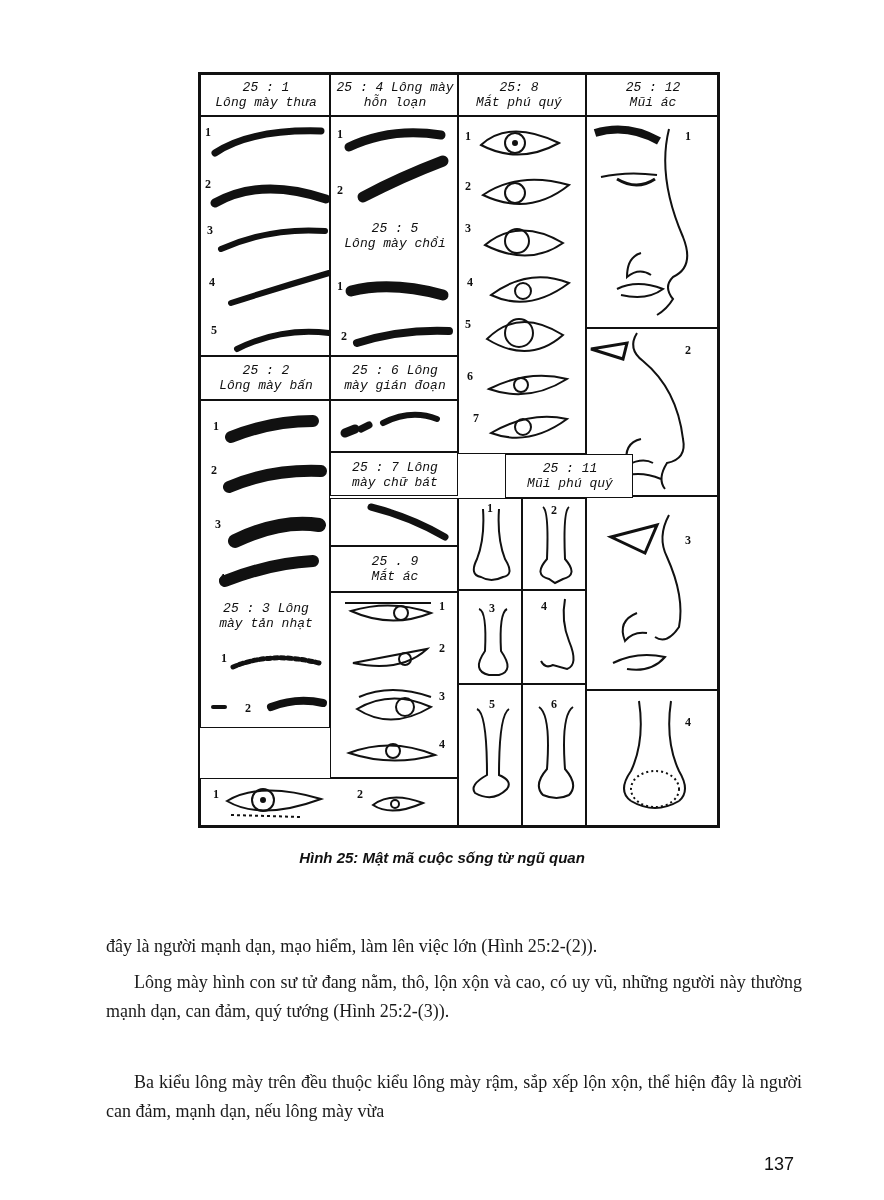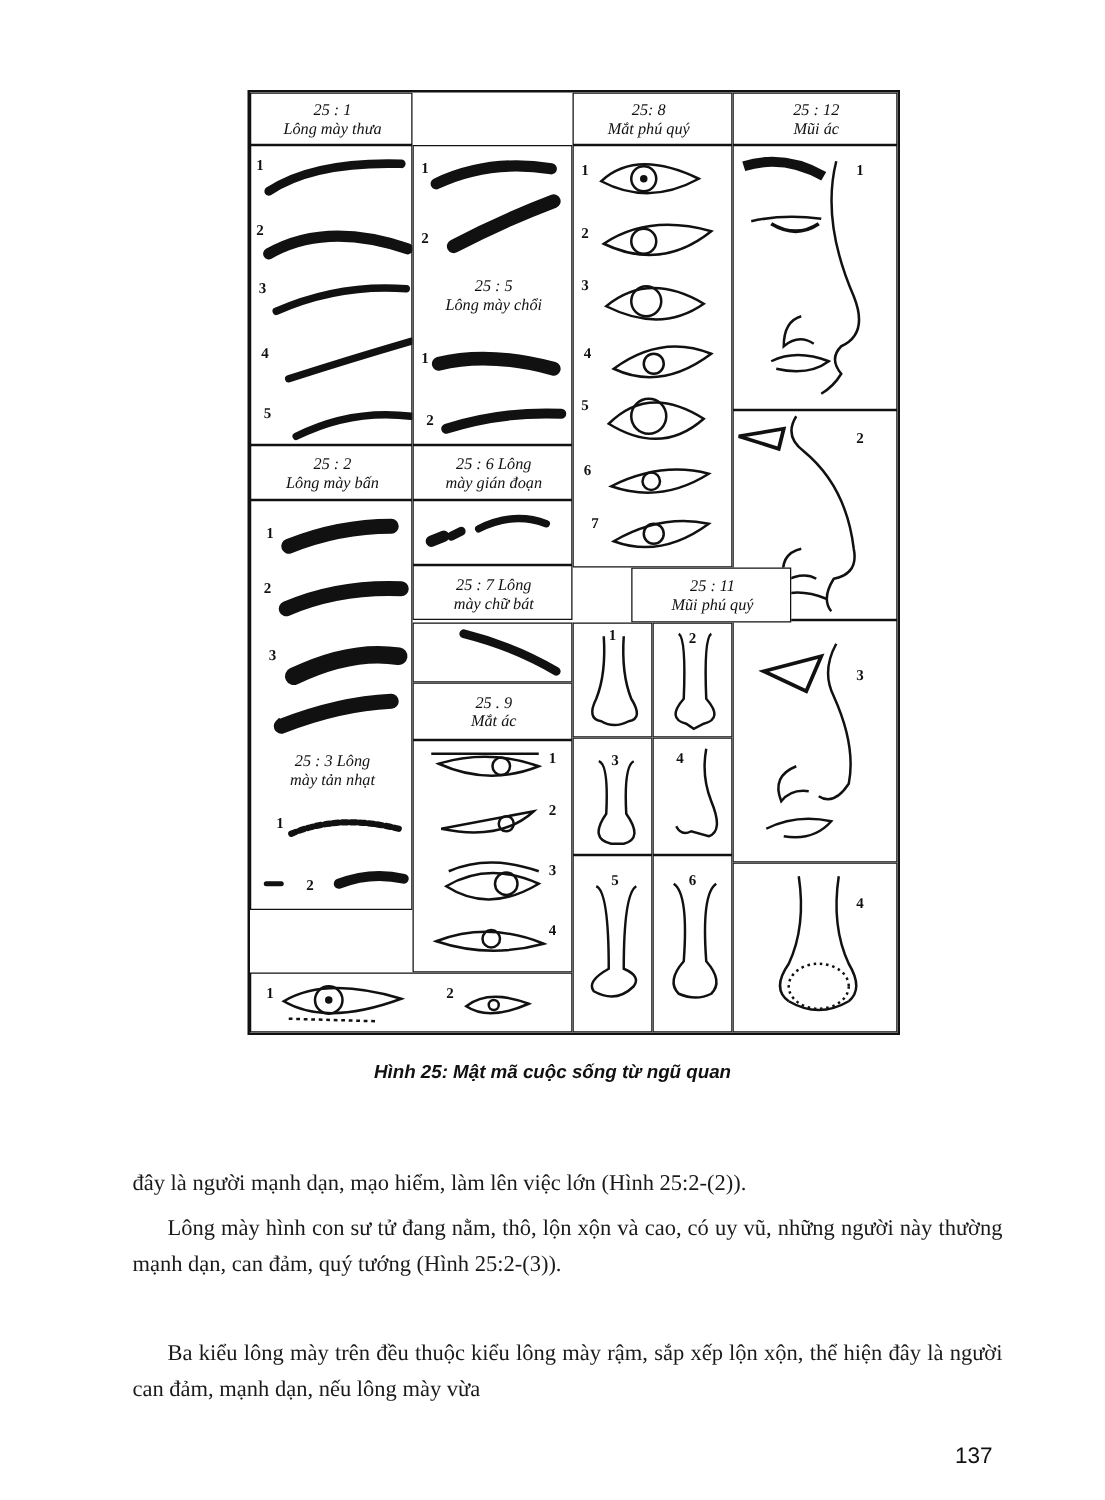--- a/index.html
+++ b/index.html
@@ -1,19 +1,19 @@
 <!DOCTYPE html>
 <html><head>
 <meta charset="utf-8">
 <style>
   html, body { margin:0; padding:0; }
   body { width:884px; height:1200px; background:#ffffff; position:relative; overflow:hidden; font-family:"Liberation Serif", serif; color:#1a1a1a; }
   .figure { position:absolute; left:198px; top:72px; width:522px; height:756px; border:2px solid #111; box-sizing:border-box; }
   .cell { position:absolute; border:1.5px solid #111; box-sizing:border-box; background:#fff; }
-  .label { position:absolute; font-family:Liberation Serif, serif; font-style:italic; font-size:13px; line-height:15px; text-align:center; color:#111; }
+  .label { position:absolute; font-family:Liberation Mono, monospace; font-style:italic; font-size:13px; line-height:15px; text-align:center; color:#111; }
   .num { position:absolute; font-family:"Liberation Serif", serif; font-weight:bold; font-size:12px; color:#111; }
   svg { position:absolute; overflow:visible; }
   .caption { position:absolute; left:0; width:884px; top:849px; text-align:center; font-family:"Liberation Sans", sans-serif; font-style:italic; font-weight:bold; font-size:15px; color:#111; }
   .para { position:absolute; left:106px; width:696px; font-size:18px; line-height:29px; text-align:justify; color:#1a1a1a; }
   .indent { text-indent:28px; }
   .pagenum { position:absolute; left:764px; top:1154px; font-family:"Liberation Sans", sans-serif; font-size:18px; color:#111; }
 </style>
 </head>
 <body>
 
@@ -35,20 +35,26 @@
       <g stroke="#111" stroke-width="3" fill="none" stroke-linecap="round">
         <path d="M14 36 Q50 12 120 14" stroke-width="7"></path>
         <path d="M14 86 Q60 60 125 82" stroke-width="9"></path>
         <path d="M20 132 Q70 110 124 114" stroke-width="6"></path>
         <path d="M30 186 Q80 170 128 156" stroke-width="6"></path>
         <path d="M36 232 Q80 210 128 216" stroke-width="6"></path>
       </g>
     </svg>
   </div>
 
+  <div class="cell" style="left:130px;top:0;width:128px;height:42px;">
+    <div class="label" style="left:0;top:5px;width:128px;">
+      <div>25 : 4 Lông mày</div>
+      <div>hỗn loạn</div>
+    </div>
+  </div>
   <div class="cell" style="left:130px;top:42px;width:128px;height:240px;">
     <span class="num" style="left:6px;top:10px;">1</span>
     <span class="num" style="left:6px;top:66px;">2</span>
     <svg width="128" height="100" style="left:0;top:0;">
       <g stroke="#111" fill="none" stroke-linecap="round">
         <path d="M18 30 Q60 10 110 18" stroke-width="9"></path>
         <path d="M32 80 Q70 60 112 44" stroke-width="11"></path>
       </g>
     </svg>
     <div class="label" style="left:0;top:104px;width:128px;">

